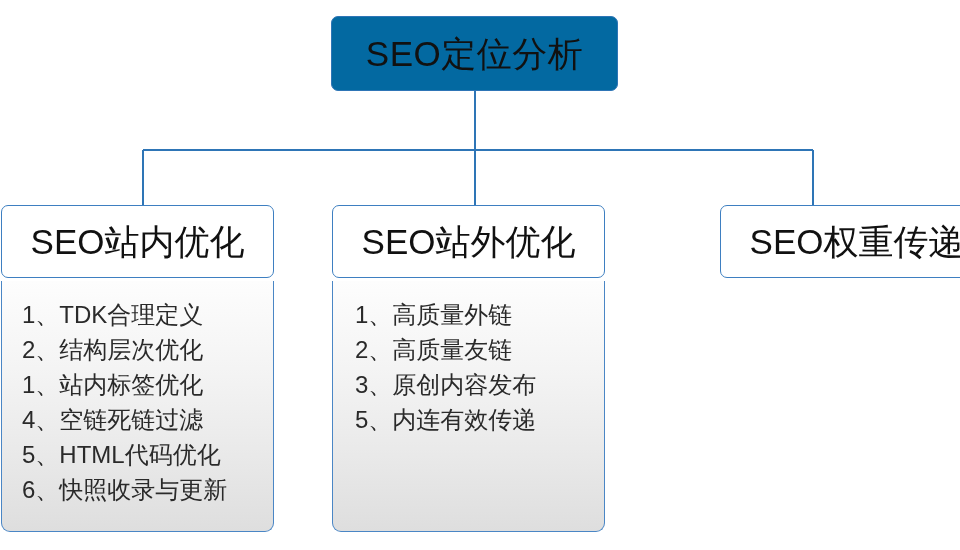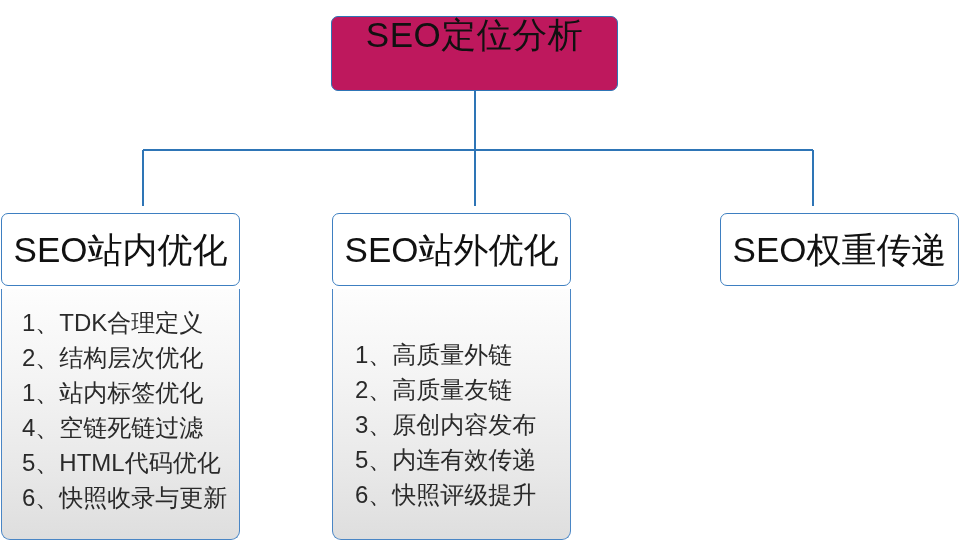--- a/index.html
+++ b/index.html
@@ -25,24 +25,25 @@
   }
 
   
   .root-box {
     position: absolute;
     left: 331px;
     top: 16px;
     width: 287px;
     height: 75px;
     box-sizing: border-box;
-    background: #be185d;
+    background: #0369a1;
     border: 1.5px solid #2e75b6;
     border-radius: 7px;
     display: flex;
+    align-items: center;
     justify-content: center;
   }
   .root-title {
     font-size: 35px;
     color: #111111;
     letter-spacing: 0.5px;
     line-height: 1;
     white-space: nowrap;
   }
 
@@ -60,22 +61,22 @@
   .columns {
     position: absolute;
     left: 0;
     top: 205px;
     width: 960px;
     height: 330px;
   }
 
   .column {
     position: absolute;
-    top: 8px;
-    width: 239px;
+    top: 0;
+    width: 273px;
     height: 327px;
   }
   .col-0 { left: 1px; }
   .col-1 { left: 332px; }
   .col-2 { left: 672px; padding-left: 48px; }
 
   .col-header {
     position: relative;
     box-sizing: border-box;
     width: 100%;
@@ -116,21 +117,21 @@
   .item {
     font-size: 24px;
     color: #2a2a2a;
     line-height: 35px;
     white-space: nowrap;
     letter-spacing: 0px;
   }
 
   
   .col-0 .item-list { padding-left: 20px; }
-  .col-1 .item-list { padding-left: 22px; margin-top: 32px; }
+  .col-1 .item-list { padding-left: 22px; }
   .col-2 .item-list { padding-left: 18px; }
 </style>
 </head>
 <body>
 
 <div id="diagram">
 
   <div class="root-box">
     <span class="root-title">SEO定位分析</span>
   </div>
@@ -171,21 +172,20 @@
     <div class="column col-1">
       <div class="col-header">
         <span class="col-header-label">SEO站外优化</span>
       </div>
       <div class="col-body">
         <ul class="item-list">
           <li class="item">1、高质量外链</li>
           <li class="item">2、高质量友链</li>
           <li class="item">3、原创内容发布</li>
           <li class="item">5、内连有效传递</li>
-          <li class="item">6、快照评级提升</li>
         </ul>
       </div>
     </div>
 
     <div class="column col-2">
       <div class="col-header">
         <span class="col-header-label">SEO权重传递</span>
       </div>
     </div>
 

